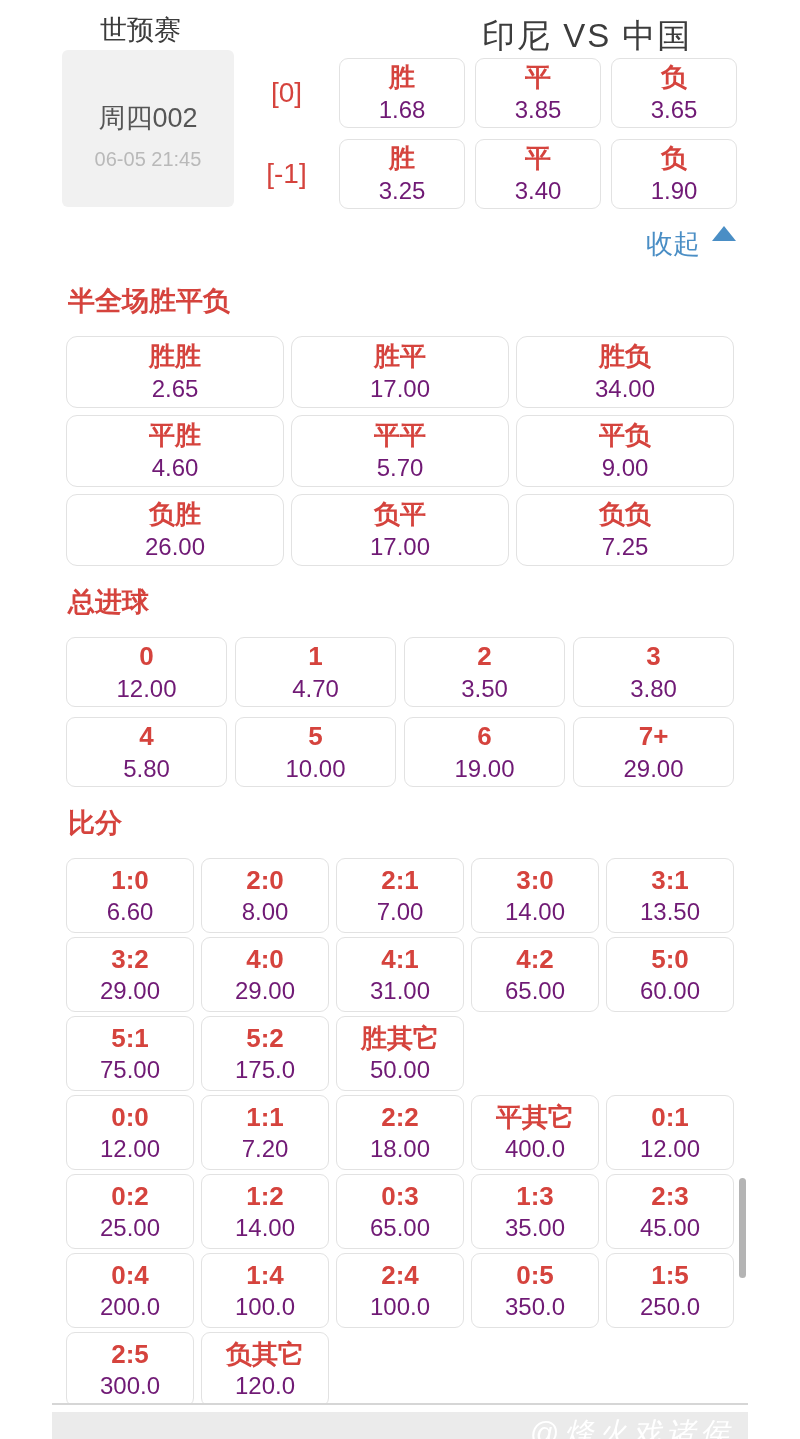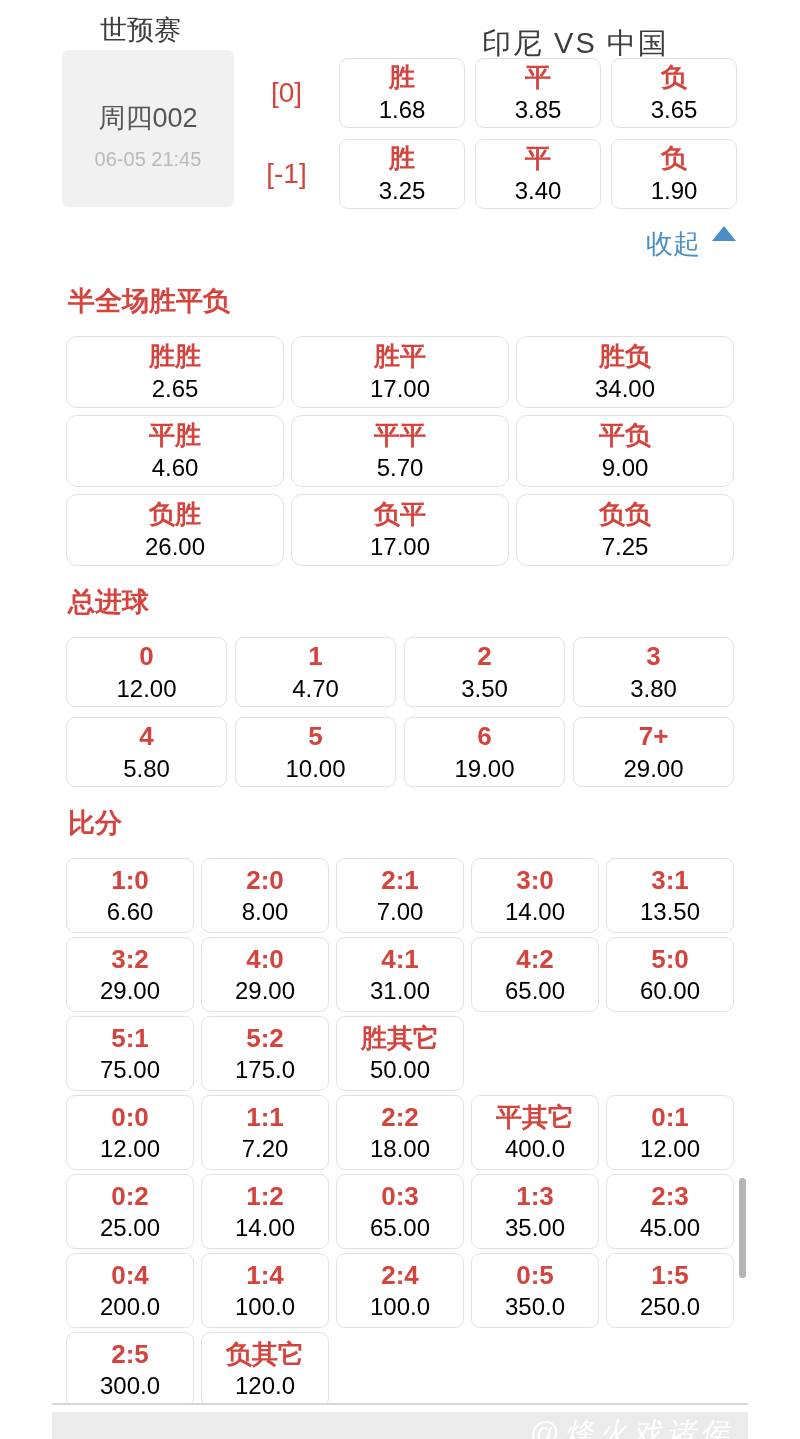--- a/index.html
+++ b/index.html
@@ -2,41 +2,41 @@
 <html><head>
 <meta charset="utf-8">
 <style>
   html,body{margin:0;padding:0;}
   body{font-family:"Liberation Sans",sans-serif;background:#fff;}
   .page{position:relative;width:696px;height:1439px;background:#fff;overflow:hidden;margin:10px auto;}
 
   
   .top-header{position:relative;height:38px;}
   .league{position:absolute;left:48px;top:2px;font-size:27px;color:#3c3c3c;}
-  .match-title{position:absolute;left:430px;top:14px;font-size:29px;color:#3c3c3c;letter-spacing:2px;}
+  .match-title{position:absolute;left:430px;top:4px;font-size:33px;color:#3c3c3c;letter-spacing:2px;}
 
   
   .match-panel{display:flex;margin:2px 11px 0 10px;}
   .match-info{width:172px;height:157px;background:#f1f1f1;border-radius:6px;box-sizing:border-box;
               text-align:center;padding-top:50px;flex:0 0 auto;}
   .match-no{font-size:27px;color:#565656;}
   .match-time{font-size:20px;color:#b9b9b9;margin-top:12px;}
   .odds-area{flex:1;padding-top:8px;display:flex;flex-direction:column;gap:11px;}
   .odds-row{display:flex;height:70px;}
   .handicap{width:105px;display:flex;align-items:center;justify-content:center;
             color:#d5433d;font-size:28px;flex:0 0 auto;}
   .odds-row .grid{flex:1;}
 
   
   .grid{display:grid;gap:10px;}
   .cell{background:#fff;border:1px solid #e2e2e2;border-radius:9px;text-align:center;
         display:flex;flex-direction:column;justify-content:center;gap:5px;box-sizing:border-box;
         cursor:pointer;}
   .cell-label{color:#d5433d;font-size:26px;font-weight:bold;line-height:1.05;}
-  .cell-value{color:#000000;font-size:24px;line-height:1.05;}
+  .cell-value{color:#701a75;font-size:24px;line-height:1.05;}
   .cell.empty{visibility:hidden;}
 
   
   .collapse-row{height:42px;margin-top:14px;display:flex;justify-content:flex-end;align-items:center;
                 padding-right:12px;}
   .collapse-link{display:flex;align-items:flex-start;gap:12px;color:#4a8ec5;font-size:27px;cursor:pointer;}
   .tri-up{width:0;height:0;border-left:12px solid transparent;border-right:12px solid transparent;
           border-bottom:15px solid #4a8ec5;}
 
   

